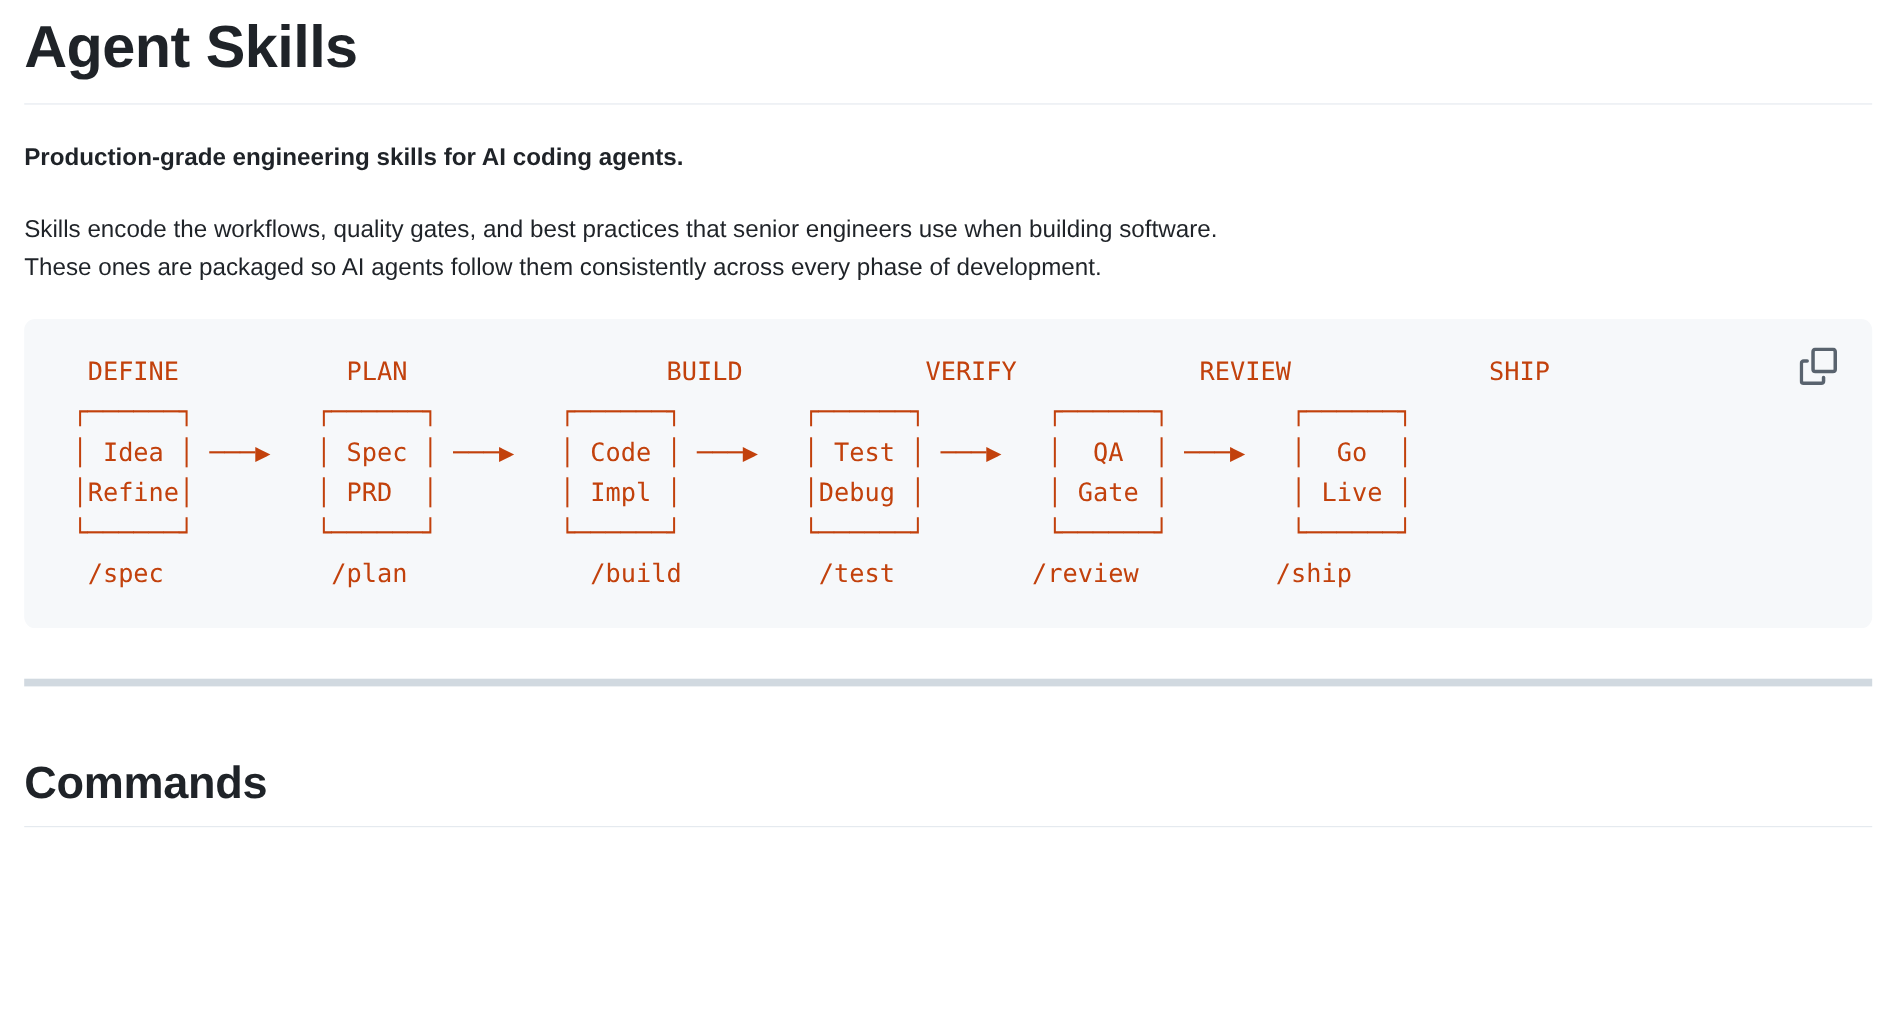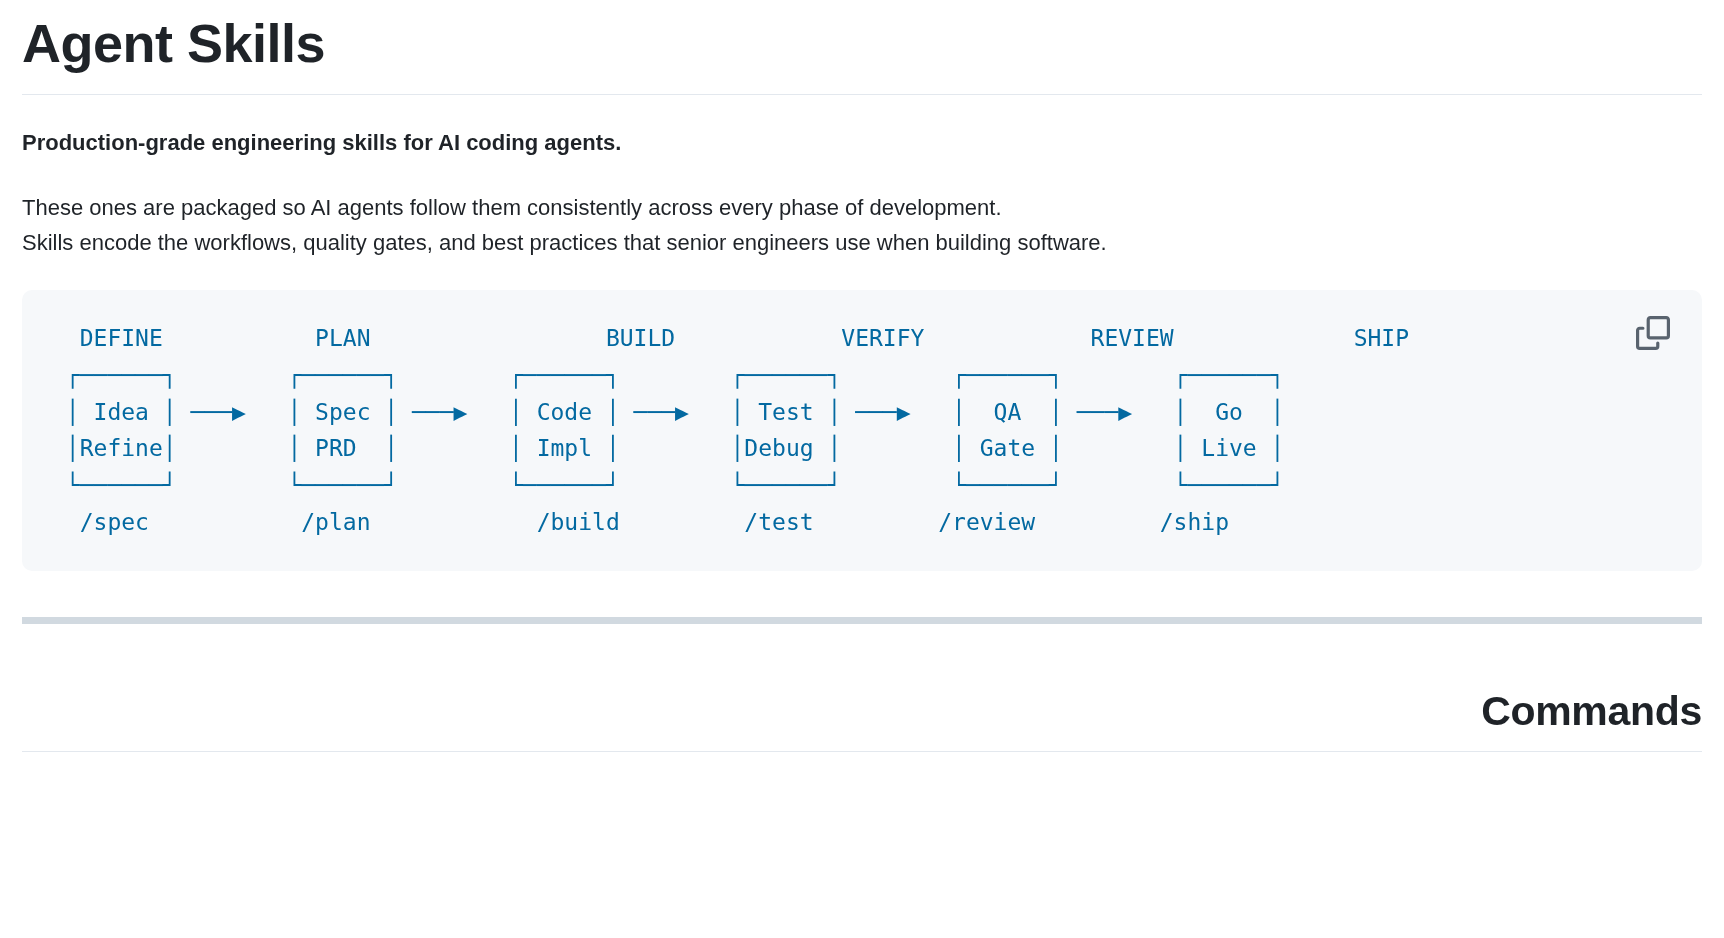--- a/index.html
+++ b/index.html
@@ -38,21 +38,21 @@
   }
   pre {
     margin: 0;
     background: #f6f8fa;
     border-radius: 10px;
     padding: 30px;
     overflow-x: auto;
     font-family: "DejaVu Sans Mono", monospace;
     font-size: 23px;
     line-height: 1.6;
-    color: #0369a1;
+    color: #c2410c;
   }
   pre code {
     font-family: inherit;
     white-space: pre;
     display: block;
   }
   .copy-btn {
     position: absolute;
     top: 24px;
     right: 30px;
@@ -78,36 +78,35 @@
     margin: 46px 0 0 0;
   }
   h2 {
     margin: 62px 0 30px 0;
     padding-bottom: 14px;
     border-bottom: 1px solid #e3e8ee;
     font-size: 41px;
     line-height: 1.25;
     font-weight: 700;
     letter-spacing: -0.3px;
-    text-align: right;
   }
   p.last { margin-bottom: 0; }
 </style>
 </head>
 <body>
 
 <div class="readme">
 
   <h1>Agent Skills</h1>
 
   <p class="lead"><strong>Production-grade engineering skills for AI coding agents.</strong></p>
 
   <p>
+    <span class="pline">Skills encode the workflows, quality gates, and best practices that senior engineers use when building software.</span>
     <span class="pline">These ones are packaged so AI agents follow them consistently across every phase of development.</span>
-    <span class="pline">Skills encode the workflows, quality gates, and best practices that senior engineers use when building software.</span>
   </p>
 
   <div class="highlight">
     <pre><code>  DEFINE           PLAN                 BUILD            VERIFY            REVIEW             SHIP
  ┌──────┐        ┌──────┐        ┌──────┐        ┌──────┐        ┌──────┐        ┌──────┐
  │ Idea │ ───▶   │ Spec │ ───▶   │ Code │ ───▶   │ Test │ ───▶   │  QA  │ ───▶   │  Go  │
  │Refine│        │ PRD  │        │ Impl │        │Debug │        │ Gate │        │ Live │
  └──────┘        └──────┘        └──────┘        └──────┘        └──────┘        └──────┘
   /spec           /plan            /build         /test         /review         /ship</code></pre>
     <button class="copy-btn">

